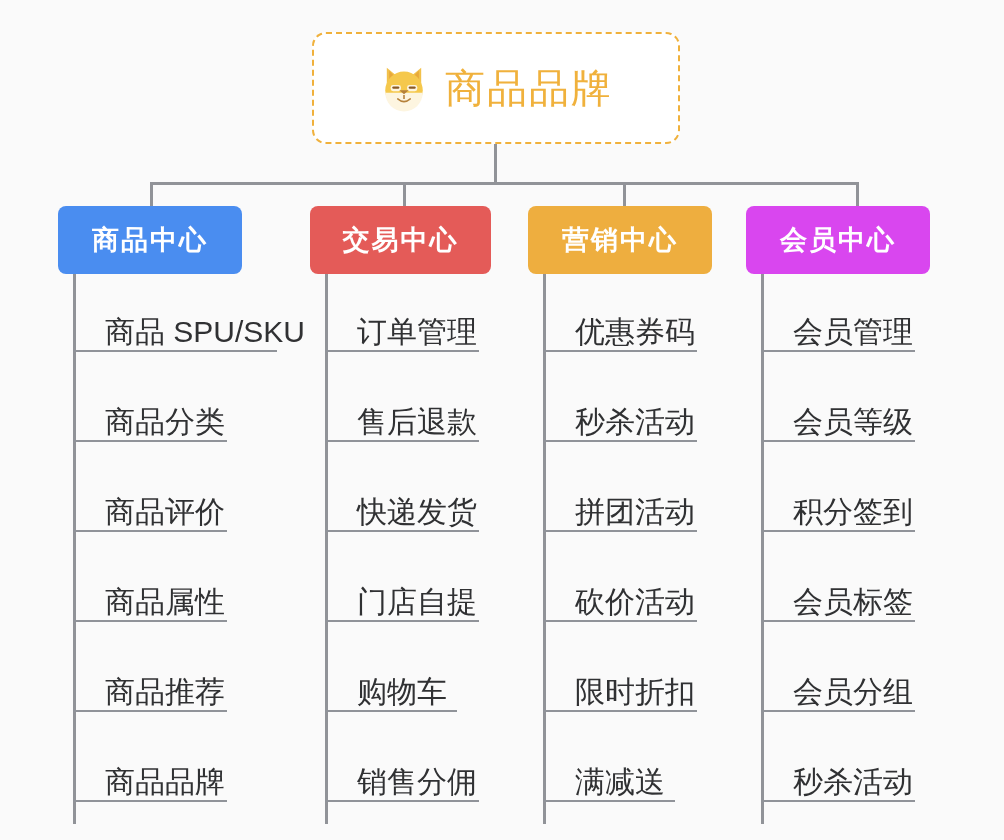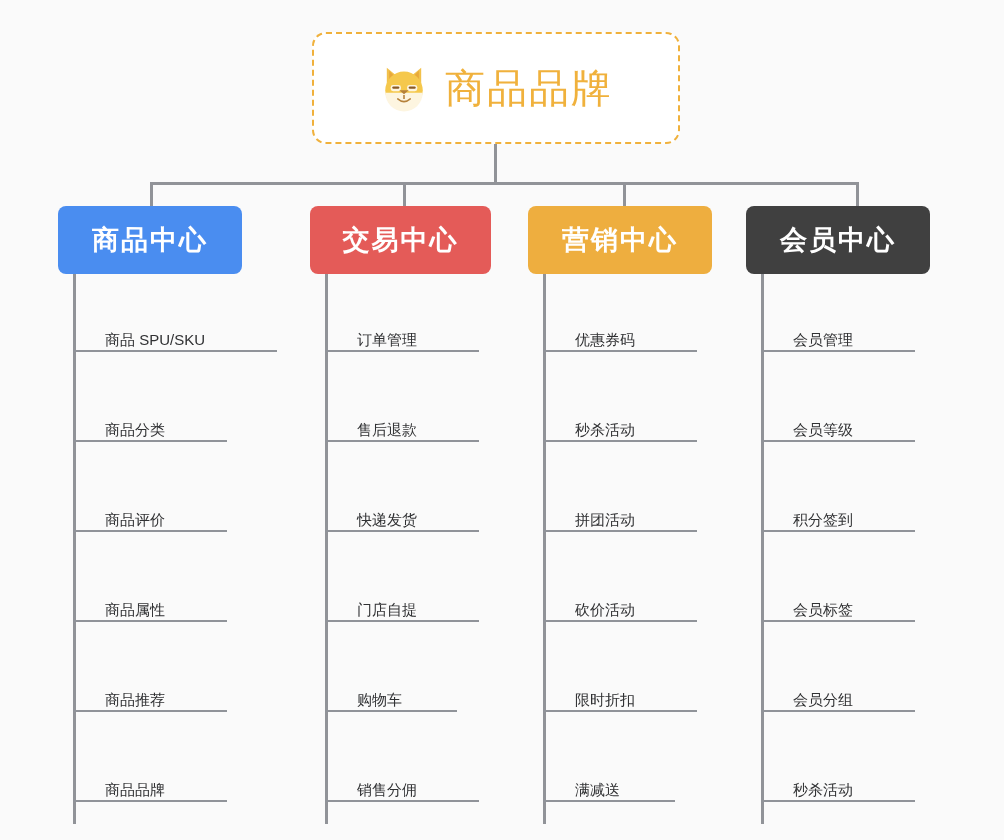--- a/index.html
+++ b/index.html
@@ -84,21 +84,21 @@
 
   
   .leaf {
     position: absolute;
     height: 0;
   }
   .leaf-text {
     position: absolute;
     left: 32px;
     bottom: 5px;
-    font-size: 15px;
+    font-size: 30px;
     color: #303133;
     white-space: nowrap;
     line-height: 1;
   }
   .leaf-rule {
     position: absolute;
     left: 0;
     bottom: 0;
     height: 2px;
     background: #909399;
@@ -219,21 +219,21 @@
   </div>
   <div class="leaf" style="left:543px; top:712px; width:154px;">
     <span class="leaf-text">限时折扣</span>
     <span class="leaf-rule" style="width:154px;"></span>
   </div>
   <div class="leaf" style="left:543px; top:802px; width:132px;">
     <span class="leaf-text">满减送</span>
     <span class="leaf-rule" style="width:132px;"></span>
   </div>
 
-  <div class="cat-box" style="left: 746px; top: 206px; width: 184px; background: #404040;">
+  <div class="cat-box" style="left: 746px; top: 206px; width: 184px; background: #d946ef;">
     <span class="cat-label">会员中心</span>
   </div>
   <div class="trunk" style="left: 761px; top: 274px; height: 550px; background: rgb(145, 147, 152);"></div>
   <div class="leaf" style="left:761px; top:352px; width:154px;">
     <span class="leaf-text">会员管理</span>
     <span class="leaf-rule" style="width:154px;"></span>
   </div>
   <div class="leaf" style="left:761px; top:442px; width:154px;">
     <span class="leaf-text">会员等级</span>
     <span class="leaf-rule" style="width:154px;"></span>

